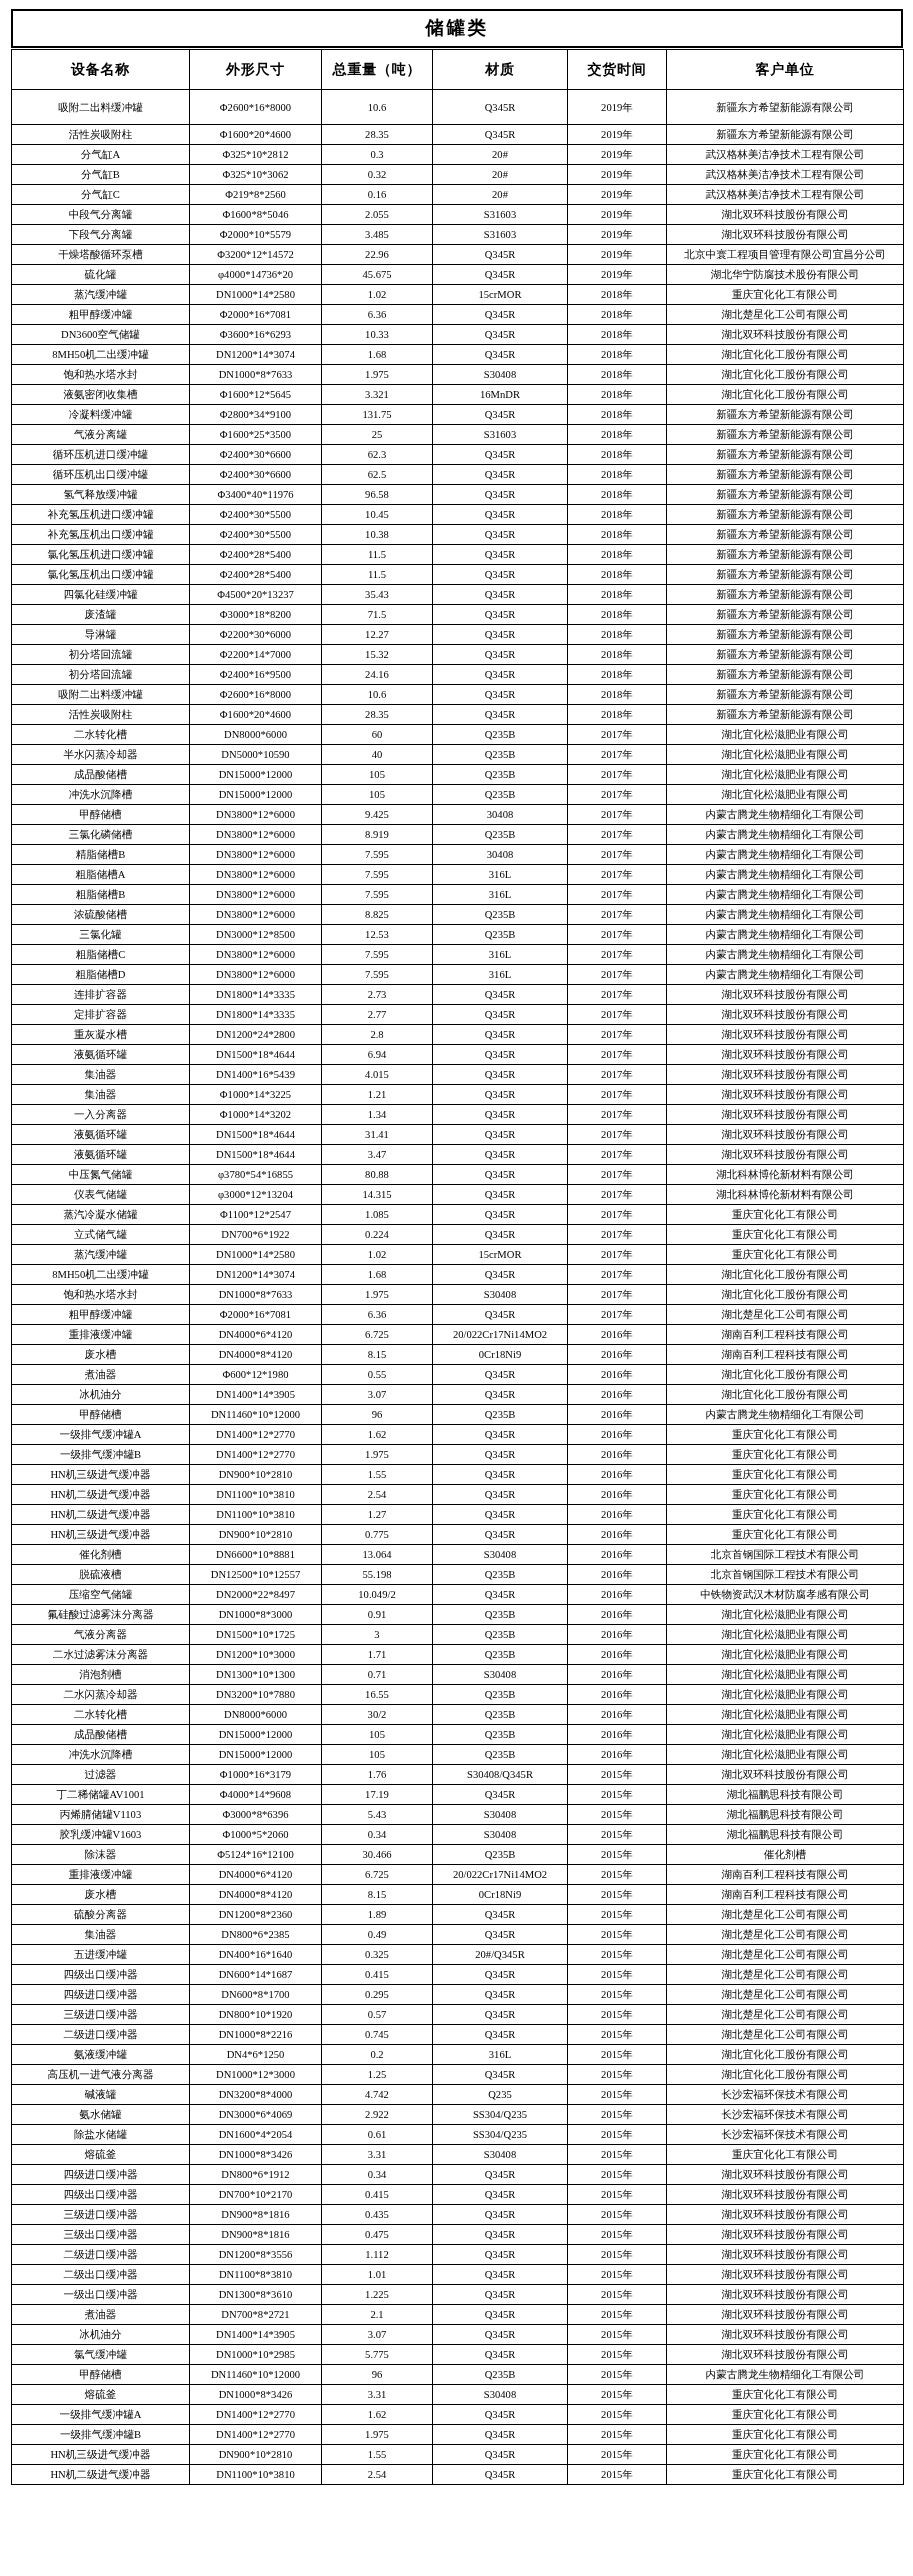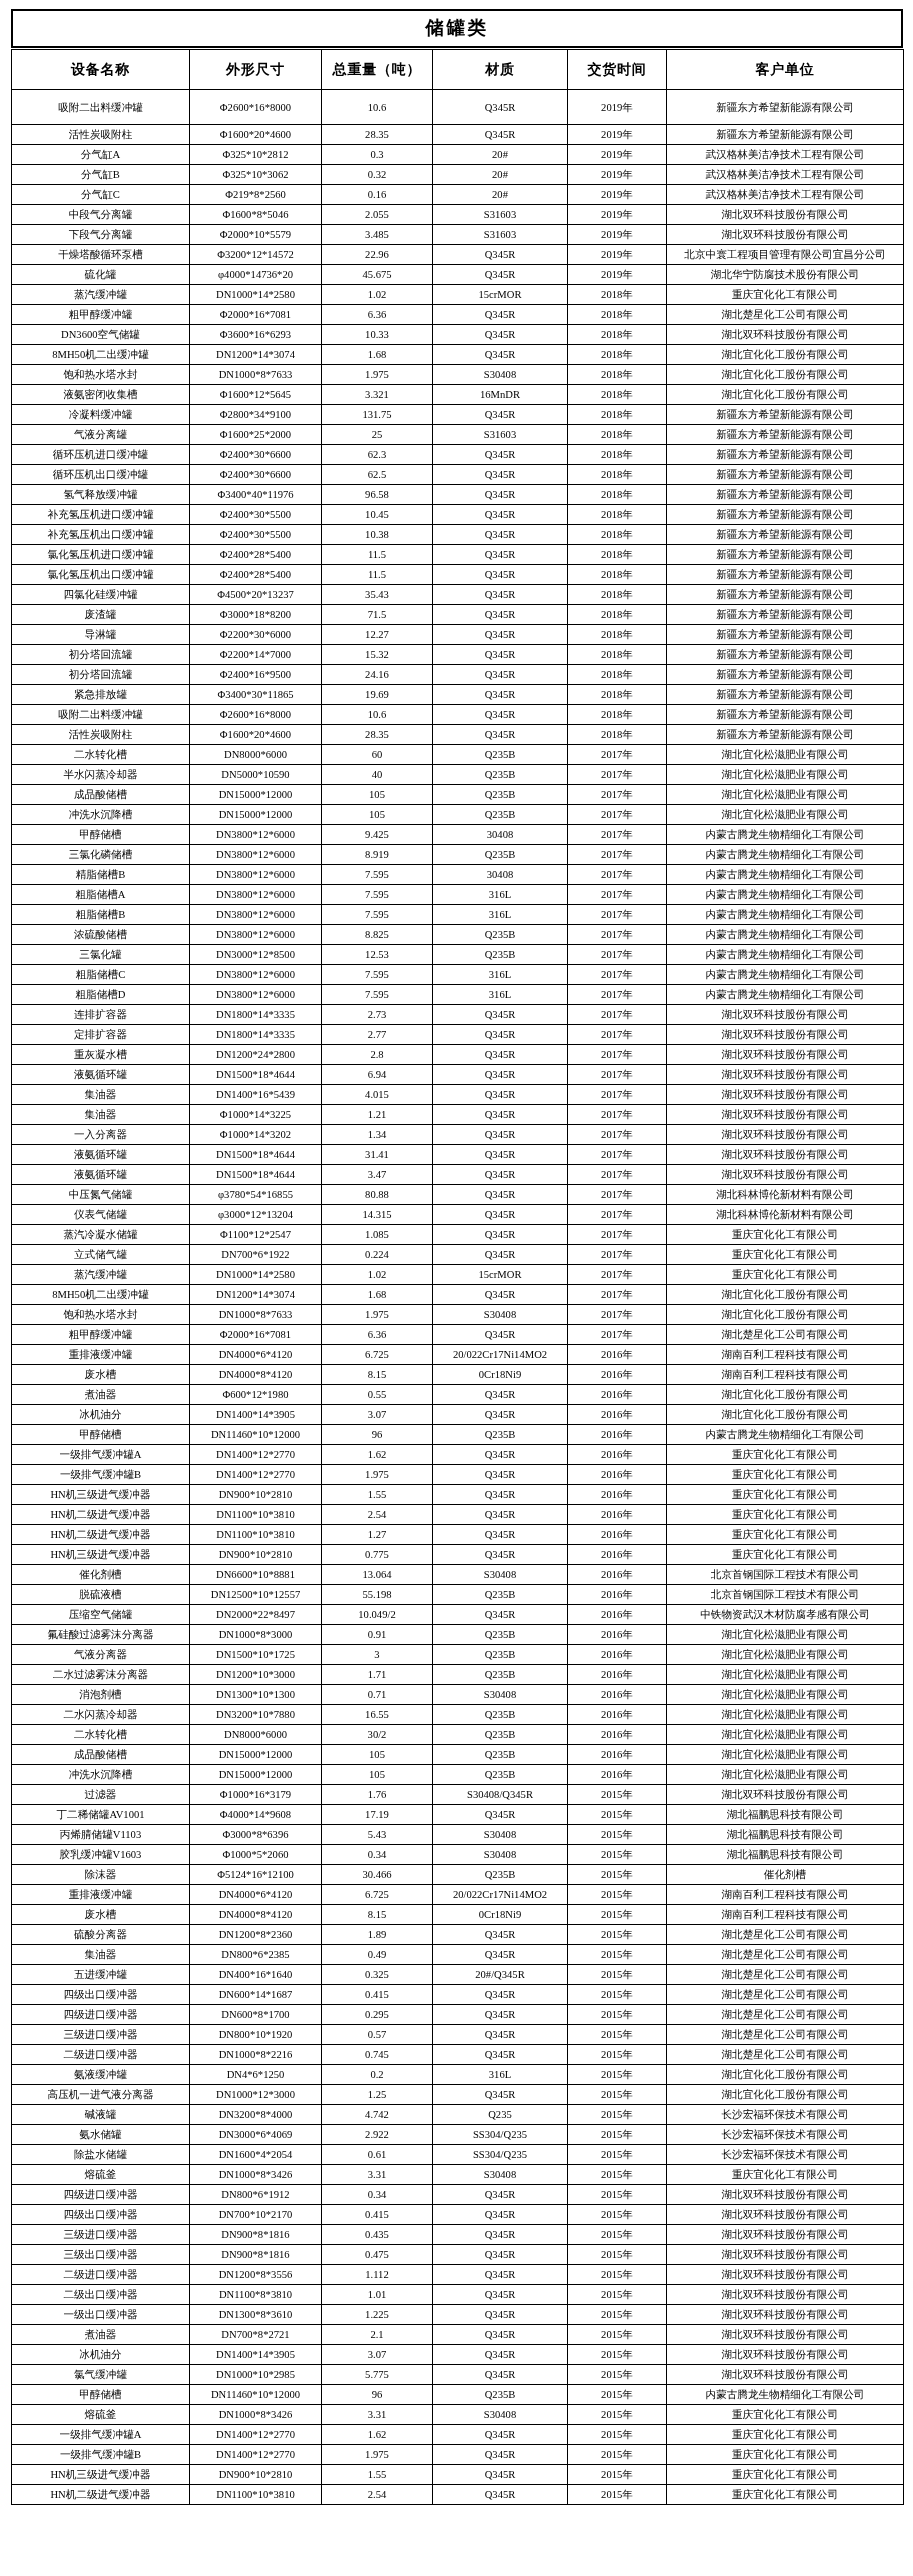--- a/index.html
+++ b/index.html
@@ -211,21 +211,21 @@
         <tr>
           <td class="c-name">冷凝料缓冲罐</td>
           <td class="c-size">Φ2800*34*9100</td>
           <td class="c-weight">131.75</td>
           <td class="c-mat">Q345R</td>
           <td class="c-date">2018年</td>
           <td class="c-cust">新疆东方希望新能源有限公司</td>
         </tr>
         <tr>
           <td class="c-name">气液分离罐</td>
-          <td class="c-size">Φ1600*25*2000</td>
+          <td class="c-size">Φ1600*25*3500</td>
           <td class="c-weight">25</td>
           <td class="c-mat">S31603</td>
           <td class="c-date">2018年</td>
           <td class="c-cust">新疆东方希望新能源有限公司</td>
         </tr>
         <tr>
           <td class="c-name">循环压机进口缓冲罐</td>
           <td class="c-size">Φ2400*30*6600</td>
           <td class="c-weight">62.3</td>
           <td class="c-mat">Q345R</td>
@@ -309,28 +309,20 @@
           <td class="c-size">Φ2200*14*7000</td>
           <td class="c-weight">15.32</td>
           <td class="c-mat">Q345R</td>
           <td class="c-date">2018年</td>
           <td class="c-cust">新疆东方希望新能源有限公司</td>
         </tr>
         <tr>
           <td class="c-name">初分塔回流罐</td>
           <td class="c-size">Φ2400*16*9500</td>
           <td class="c-weight">24.16</td>
-          <td class="c-mat">Q345R</td>
-          <td class="c-date">2018年</td>
-          <td class="c-cust">新疆东方希望新能源有限公司</td>
-        </tr>
-        <tr>
-          <td class="c-name">紧急排放罐</td>
-          <td class="c-size">Φ3400*30*11865</td>
-          <td class="c-weight">19.69</td>
           <td class="c-mat">Q345R</td>
           <td class="c-date">2018年</td>
           <td class="c-cust">新疆东方希望新能源有限公司</td>
         </tr>
         <tr>
           <td class="c-name">吸附二出料缓冲罐</td>
           <td class="c-size">Φ2600*16*8000</td>
           <td class="c-weight">10.6</td>
           <td class="c-mat">Q345R</td>
           <td class="c-date">2018年</td>

